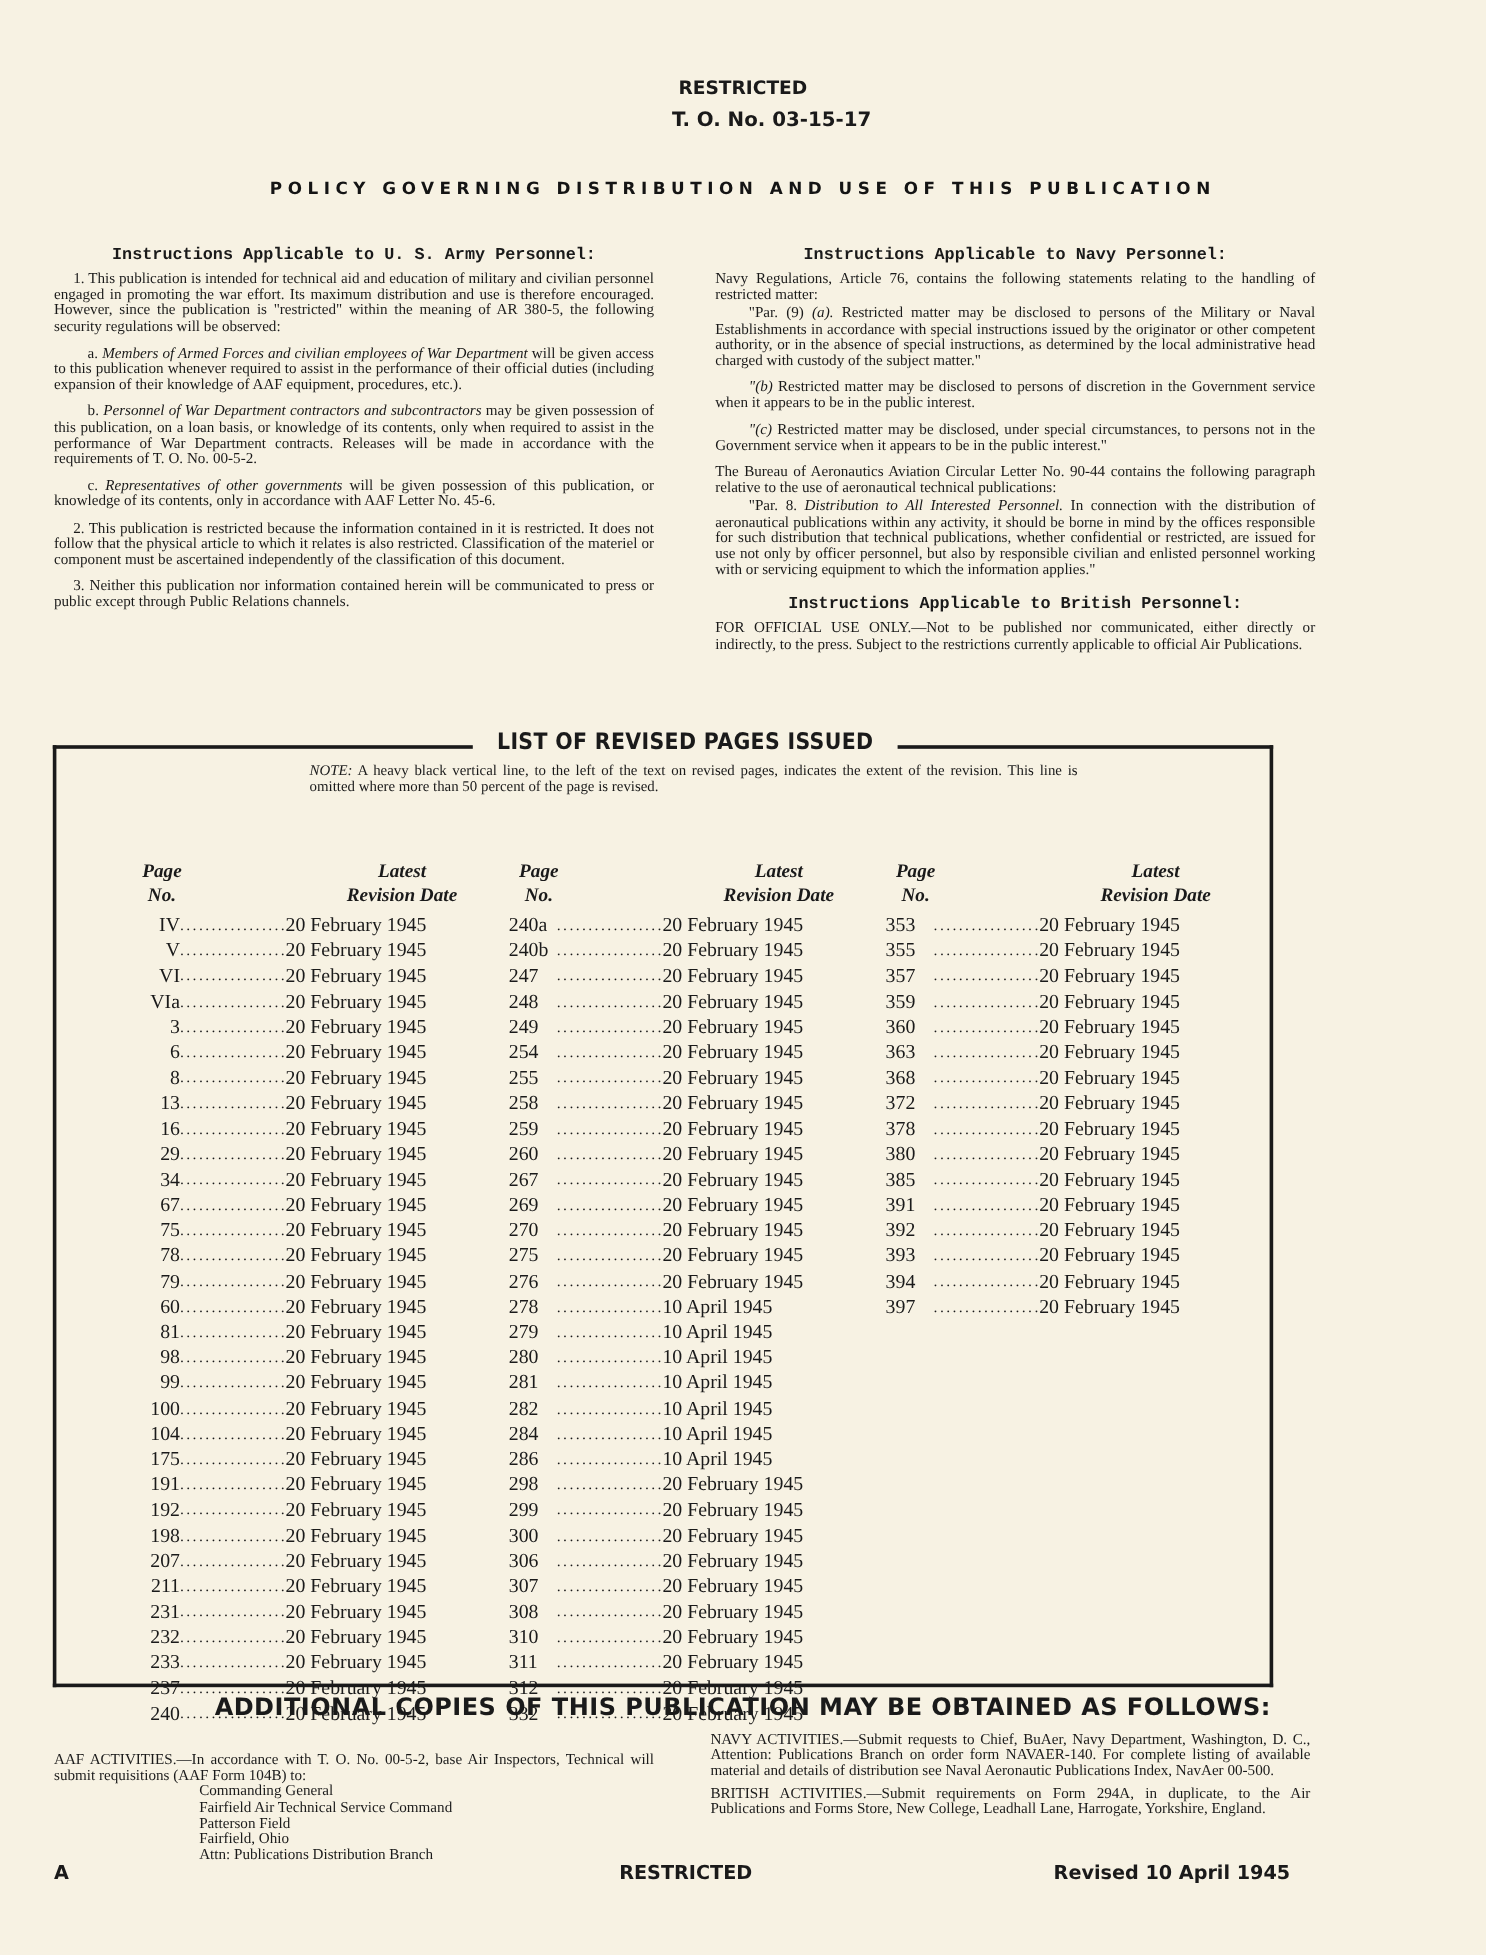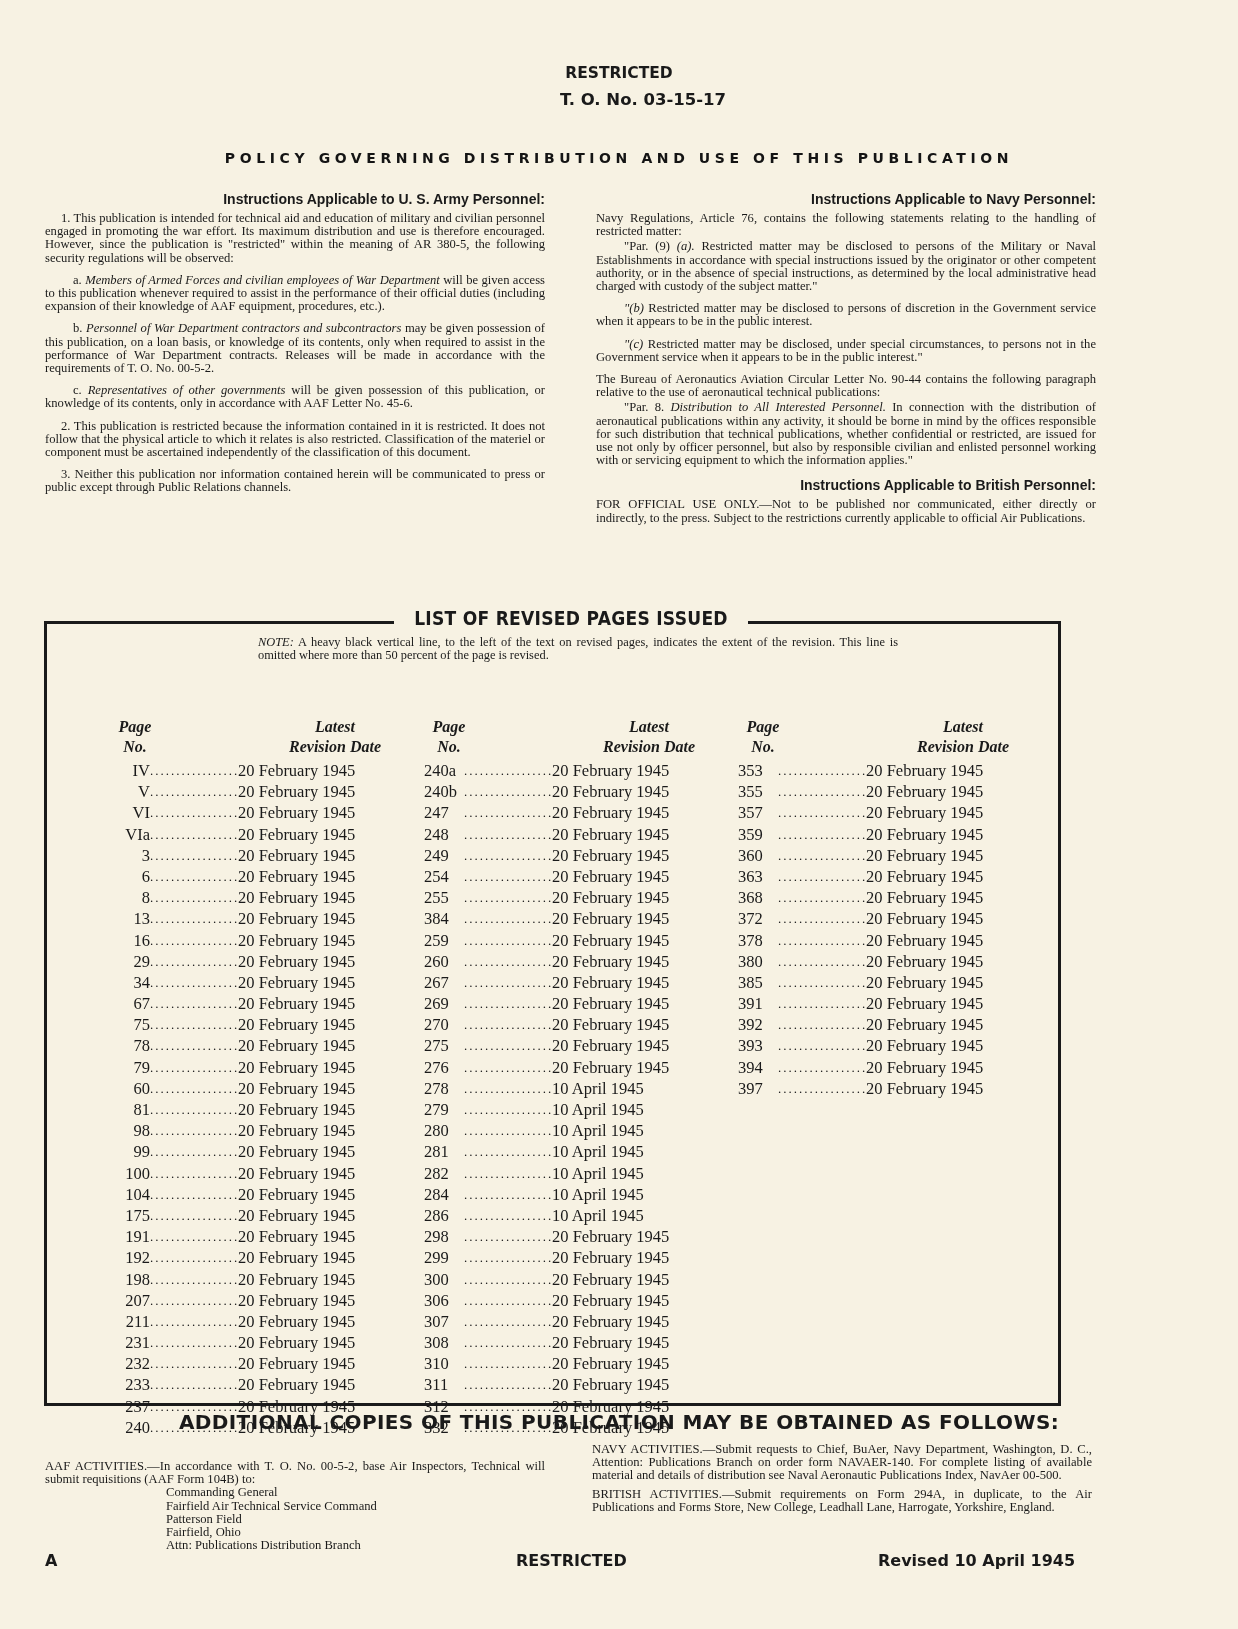--- a/index.html
+++ b/index.html
@@ -20,22 +20,22 @@
   .hdr2 { top: 90px; font-size: 16.5px; padding-left: 24px; }
   .main-title {
     position: absolute; top: 150px; left: 0; width: 1238px; text-align: center;
     font-family: "DejaVu Sans", "Liberation Sans", sans-serif; font-weight: bold;
     font-size: 14px; letter-spacing: 4.6px; color: #141414;
   }
   .col { position: absolute; font-size: 12.6px; line-height: 13.2px; text-align: justify; }
   .col-left { left: 45px; top: 190px; width: 500px; }
   .col-right { left: 596px; top: 190px; width: 500px; }
   .sec-head {
-    font-family: Liberation Sans, sans-serif; font-weight: bold;
-    font-size: 14px; line-height: 18px; margin-bottom: 4px; text-align: right;
+    font-family: Liberation Mono, monospace; font-weight: bold;
+    font-size: 14px; line-height: 18px; margin-bottom: 4px; text-align: center; margin-top: 14px;
   }
   .col p { margin: 0 0 9px 0; }
   .col p.tight { margin-bottom: 2px; }
   .ind { text-indent: 16px; }
   .ind2 { text-indent: 28px; }
   em { font-style: italic; }
 
   .box {
     position: absolute; left: 44px; top: 621px; width: 1017px; height: 785px;
     border: 3px solid #1a1a1a; border-top: none; box-sizing: border-box;
@@ -175,21 +175,21 @@
       </div>
   </div>
   <div class="rows">
       <div class="row"><span class="page">240a</span><span class="dots">..............................</span><span class="date">20 February 1945</span></div>
       <div class="row"><span class="page">240b</span><span class="dots">..............................</span><span class="date">20 February 1945</span></div>
       <div class="row"><span class="page">247</span><span class="dots">..............................</span><span class="date">20 February 1945</span></div>
       <div class="row"><span class="page">248</span><span class="dots">..............................</span><span class="date">20 February 1945</span></div>
       <div class="row"><span class="page">249</span><span class="dots">..............................</span><span class="date">20 February 1945</span></div>
       <div class="row"><span class="page">254</span><span class="dots">..............................</span><span class="date">20 February 1945</span></div>
       <div class="row"><span class="page">255</span><span class="dots">..............................</span><span class="date">20 February 1945</span></div>
-      <div class="row"><span class="page">384</span><span class="dots">..............................</span><span class="date">20 February 1945</span></div>
+      <div class="row"><span class="page">258</span><span class="dots">..............................</span><span class="date">20 February 1945</span></div>
       <div class="row"><span class="page">259</span><span class="dots">..............................</span><span class="date">20 February 1945</span></div>
       <div class="row"><span class="page">260</span><span class="dots">..............................</span><span class="date">20 February 1945</span></div>
       <div class="row"><span class="page">267</span><span class="dots">..............................</span><span class="date">20 February 1945</span></div>
       <div class="row"><span class="page">269</span><span class="dots">..............................</span><span class="date">20 February 1945</span></div>
       <div class="row"><span class="page">270</span><span class="dots">..............................</span><span class="date">20 February 1945</span></div>
       <div class="row"><span class="page">275</span><span class="dots">..............................</span><span class="date">20 February 1945</span></div>
       <div class="row"><span class="page">276</span><span class="dots">..............................</span><span class="date">20 February 1945</span></div>
       <div class="row"><span class="page">278</span><span class="dots">..............................</span><span class="date">10 April 1945</span></div>
       <div class="row"><span class="page">279</span><span class="dots">..............................</span><span class="date">10 April 1945</span></div>
       <div class="row"><span class="page">280</span><span class="dots">..............................</span><span class="date">10 April 1945</span></div>

